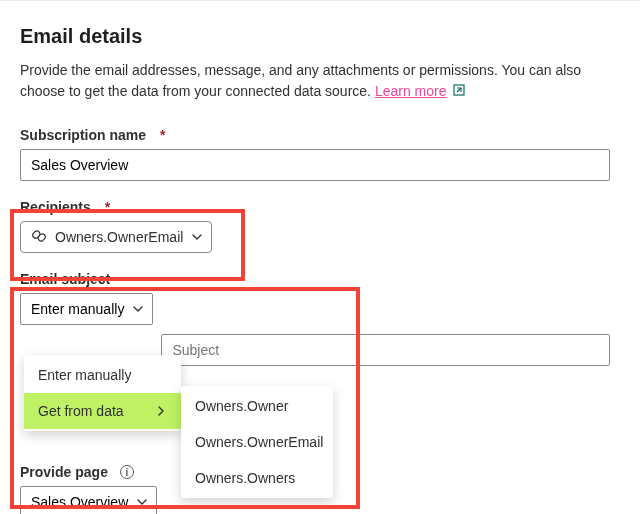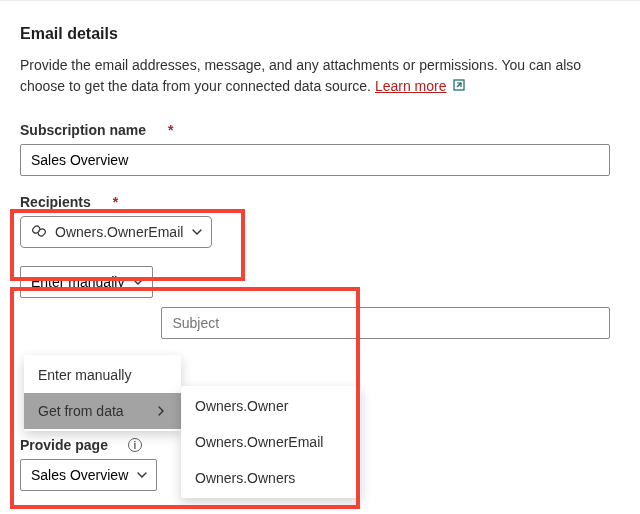--- a/index.html
+++ b/index.html
@@ -11,50 +11,50 @@
     color: #323130;
     background: #fff;
     width: 640px;
   }
   .container {
     padding: 12px 20px 20px 20px;
     border-top: 1px solid #edebe9;
     position: relative;
   }
   h1.page-title {
-    font-size: 16px;
+    font-size: 20px;
     font-weight: 600;
     margin: 12px 0 12px 0;
     color: #201f1e;
   }
   .desc {
     font-size: 14px;
     color: #323130;
     line-height: 1.5;
     margin: 0 0 24px 0;
   }
   .desc a {
-    color: #b91c1c;
+    color: #ec4899;
     text-decoration: underline;
   }
   .external-icon {
     display: inline-block;
     vertical-align: -1px;
     margin-left: 2px;
   }
   .field-group {
     margin-bottom: 18px;
   }
   .field-label {
     font-weight: 600;
     font-size: 14px;
     margin-bottom: 6px;
     display: flex;
     align-items: center;
-    gap: 20px;
+    gap: 12px;
     text-align: right;
   }
   .required {
     color: #a4262c;
     margin-left: 2px;
   }
   .text-input {
     width: 100%;
     max-width: 590px;
     height: 32px;
@@ -113,24 +113,24 @@
     padding: 10px 14px;
     white-space: nowrap;
     display: flex;
     align-items: center;
     justify-content: space-between;
     gap: 24px;
     cursor: pointer;
     min-width: 150px;
   }
   .menu-item.hovered {
-    background: #a3a3a3;
+    background: #bef264;
   }
   .menu1 { left: 24px; top: 354px; width: 157px; }
-  .menu2 { left: 181px; top: 385px; width: 180px; }
+  .menu2 { left: 181px; top: 385px; width: 152px; }
   
   .hl {
     position: absolute;
     border: 4px solid #f44336;
     pointer-events: none;
     z-index: 50;
   }
   .hl1 { left: 10px; top: 208px; width: 235px; height: 72px; }
   .hl2 { left: 10px; top: 286px; width: 350px; height: 222px; }
   .info-icon {
@@ -185,20 +185,23 @@
       <span class="chip-label">Owners.OwnerEmail</span>
       <span class="chevron">
         <svg width="12" height="12" viewBox="0 0 12 12">
             <path d="M2 4 L6 8 L10 4" stroke="#323130" stroke-width="1.4" fill="none" stroke-linecap="round"></path>
           </svg>
       </span>
     </div>
   </div>
 
   <div class="field-group">
+    <div class="field-label">
+      <span>Email subject</span>
+    </div>
     <div class="row-inline">
       <button class="dropdown-btn">
         <span>Enter manually</span>
         <span class="chevron">
           <svg width="12" height="12" viewBox="0 0 12 12">
               <path d="M2 4 L6 8 L10 4" stroke="#323130" stroke-width="1.4" fill="none" stroke-linecap="round"></path>
             </svg>
         </span>
       </button>
       <input class="text-input" type="text" placeholder="Subject" style="">

